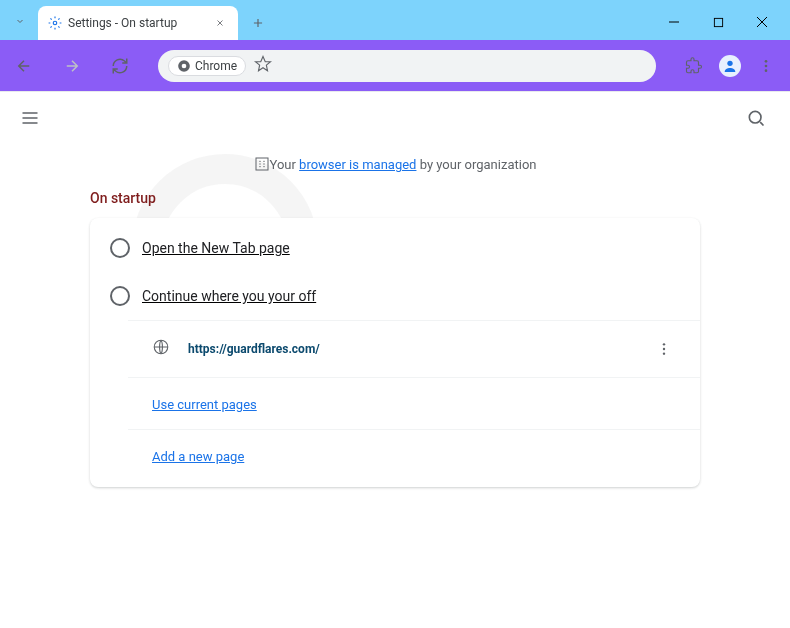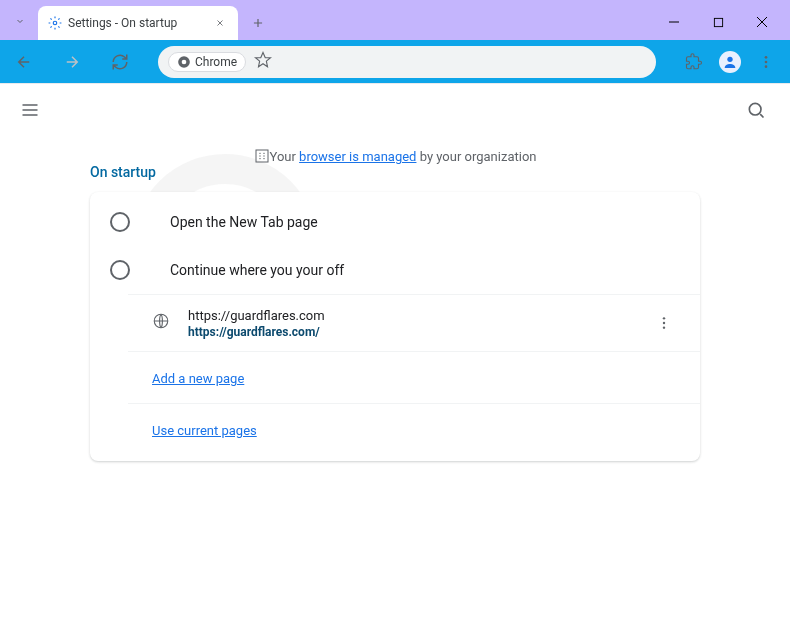--- a/index.html
+++ b/index.html
@@ -2,55 +2,55 @@
 <html><head>
 <meta charset="utf-8">
 <style>
 * { box-sizing: border-box; margin: 0; padding: 0; font-family: 'Segoe UI', Roboto, Arial, sans-serif; }
 body { width: 790px; height: 628px; background: #fff; overflow: hidden; position: relative; }
 
 
 .watermark { position: absolute; top: 50%; left: 50%; transform: translate(-50%, -50%); pointer-events: none; z-index: 0; opacity: 0.08; }
 
 
-.titlebar { height: 40px; background: #c4b5fd; display: flex; align-items: flex-start; padding: 6px 6px 0 6px; position: relative; z-index: 1; }
+.titlebar { height: 40px; background: #7dd3fc; display: flex; align-items: flex-start; padding: 6px 6px 0 6px; position: relative; z-index: 1; }
 .tab-dropdown { width: 28px; height: 30px; display: flex; align-items: center; justify-content: center; border-radius: 6px; }
 .tab { background: #fff; border-radius: 8px 8px 0 0; height: 34px; width: 200px; display: flex; align-items: center; padding: 0 10px; margin-left: 4px; gap: 6px; }
 .tab-favicon { width: 14px; height: 14px; display: flex; align-items: center; justify-content: center; }
 .tab-title { font-size: 12px; color: #3c4043; flex: 1; white-space: nowrap; overflow: hidden; text-overflow: ellipsis; }
 .tab-close { width: 16px; height: 16px; display: flex; align-items: center; justify-content: center; color: #5f6368; }
 .newtab-btn { width: 28px; height: 28px; display: flex; align-items: center; justify-content: center; margin-left: 6px; border-radius: 50%; color: #5f6368; margin-top: 3px;}
 .window-controls { margin-left: auto; display: flex; gap: 0; }
 .win-ctrl { width: 44px; height: 32px; display: flex; align-items: center; justify-content: center; color: #000; }
 
 
-.toolbar { height: 44px; background: #0ea5e9; display: flex; align-items: center; padding: 0 8px; gap: 16px; border-bottom: 1px solid #e8eaed; position: relative; z-index: 1; }
+.toolbar { height: 52px; background: #8b5cf6; display: flex; align-items: center; padding: 0 8px; gap: 16px; border-bottom: 1px solid #e8eaed; position: relative; z-index: 1; }
 .nav-btn { width: 32px; height: 32px; display: flex; align-items: center; justify-content: center; border-radius: 50%; color: #5f6368; }
 .nav-btn.disabled { color: #bdc1c6; }
 .omnibox { flex: 1; height: 32px; background: #f1f3f4; border-radius: 16px; display: flex; align-items: center; padding: 0 10px; margin: 0 6px; gap: 8px; }
 .chrome-chip { display: flex; align-items: center; gap: 4px; background: #fff; padding: 2px 8px; border-radius: 12px; border: 1px solid #dadce0; font-size: 12px; color: #3c4043; }
 .omnibox-url { color: #5f6368; font-size: 13px; flex: 1; }
 .star-btn { color: #5f6368; }
 .toolbar-right { display: flex; align-items: center; gap: 4px; }
 .ext-btn, .profile-btn, .menu-btn { width: 32px; height: 32px; display: flex; align-items: center; justify-content: center; border-radius: 50%; }
 .profile-avatar { width: 22px; height: 22px; border-radius: 50%; background: #e8f0fe; display: flex; align-items: center; justify-content: center; }
 
 
 .settings-header { height: 56px; display: flex; align-items: center; padding: 0 20px; position: relative; z-index: 1; }
 .menu-icon { width: 24px; height: 24px; margin-right: 16px; color: #5f6368; }
 .settings-title { font-size: 22px; color: #202124; }
 .search-icon { margin-left: auto; width: 24px; height: 24px; color: #5f6368; }
 
 
 .content { padding: 8px 90px 0 90px; position: relative; z-index: 1; }
-.managed-banner { text-align: center; font-size: 13px; color: #5f6368; display: flex; align-items: center; justify-content: center; gap: 0; }
+.managed-banner { text-align: center; font-size: 13px; color: #5f6368; margin-bottom: 18px; display: flex; align-items: center; justify-content: center; gap: 0; }
 .managed-link { color: #1a73e8; text-decoration: underline; }
-.section-label { font-size: 14px; color: #0369a1; margin-bottom: 12px; font-weight: 500; }
+.section-label { font-size: 14px; color: #7f1d1d; margin-bottom: 12px; font-weight: 500; }
 .card { background: #fff; border-radius: 8px; box-shadow: 0 1px 2px rgba(60,64,67,.15), 0 1px 3px rgba(60,64,67,.1); padding: 6px 0; }
-.radio-row { display: flex; align-items: center; padding: 14px 20px; gap: 40px; }
+.radio-row { display: flex; align-items: center; padding: 14px 20px; gap: 12px; text-decoration: underline; }
 .radio { width: 20px; height: 20px; border: 2px solid #5f6368; border-radius: 50%; flex-shrink: 0; }
 .radio.selected { border-color: #1a73e8; position: relative; }
 .radio.selected::after { content:''; position: absolute; width: 10px; height: 10px; background: #1a73e8; border-radius: 50%; top: 3px; left: 3px; }
 .radio-label { font-size: 14px; color: #202124; }
 .subsection { margin-left: 38px; border-top: 1px solid #f1f3f4; }
 .page-item { display: flex; align-items: center; padding: 12px 20px 12px 24px; gap: 18px; }
 .globe-icon { color: #5f6368; flex-shrink: 0; }
 .page-text { flex: 1; display: flex; flex-direction: column; gap: 2px; }
 .page-title { font-size: 13px; color: #202124; }
 .page-url { font-size: 12px; color: #0c4a6e; font-weight: bold; }
@@ -196,32 +196,31 @@
       <span class="radio"></span>
       <span class="radio-label">Continue where you your off</span>
     </div>
     <div class="subsection">
       <div class="page-item">
         <span class="globe-icon"><svg width="18" height="18" viewBox="0 0 24 24">
               <circle cx="12" cy="12" r="9" fill="none" stroke="#5f6368" stroke-width="1.5"></circle>
               <path d="M3 12h18M12 3c2.5 3 2.5 15 0 18M12 3c-2.5 3-2.5 15 0 18" stroke="#5f6368" stroke-width="1.5" fill="none"></path>
             </svg></span>
         <div class="page-text">
-          <span class="page-title">https://guardflares.com</span>
           <span class="page-url">https://guardflares.com/</span>
         </div>
         <span class="more-btn">
             <svg width="16" height="16" viewBox="0 0 24 24">
               <circle cx="12" cy="5" r="1.8" fill="#5f6368"></circle>
               <circle cx="12" cy="12" r="1.8" fill="#5f6368"></circle>
               <circle cx="12" cy="19" r="1.8" fill="#5f6368"></circle>
             </svg>
           </span>
       </div>
       <div class="link-row">
+        <a href="#">Use current pages</a>
+      </div>
+      <div class="link-row">
         <a href="#">Add a new page</a>
       </div>
-      <div class="link-row">
-        <a href="#">Use current pages</a>
-      </div>
     </div>
   </div>
 </div>
 
 </body></html>

